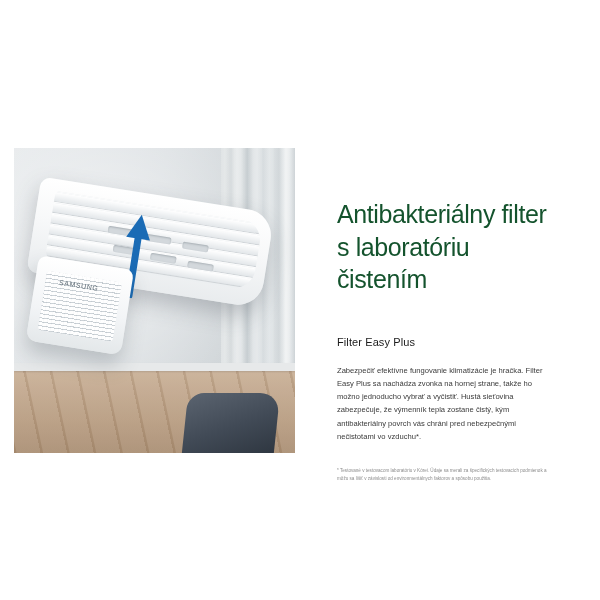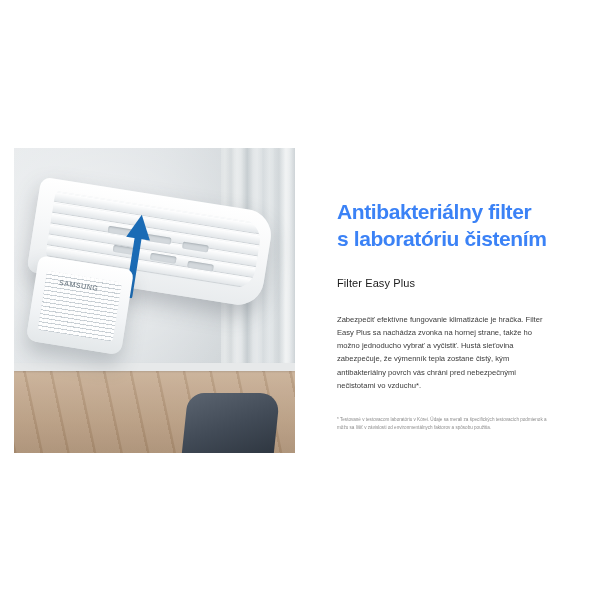--- a/index.html
+++ b/index.html
@@ -171,35 +171,35 @@
 
   
   .text-panel {
     position: relative;
     flex: 1 1 auto;
     padding: 50px 34px 0 42px;
     box-sizing: border-box;
   }
   .headline {
     margin: 0;
-    font-size: 21px;
+    font-size: 25px;
     line-height: 1.30;
-    font-weight: 700;
-    color: #3b82f6;
+    font-weight: 400;
+    color: #14532d;
     letter-spacing: -0.4px;
   }
   .subhead {
-    margin: 24px 0 0 0;
+    margin: 40px 0 0 0;
     font-size: 11px;
     font-weight: 400;
     color: #1b1b1b;
     letter-spacing: 0.1px;
   }
   .body-copy {
-    margin: 24px 0 0 0;
+    margin: 16px 0 0 0;
     font-size: 7.6px;
     line-height: 1.75;
     color: #3a3a3a;
     max-width: 252px;
   }
   .footnote {
     margin: 24px 0 0 0;
     font-size: 4.6px;
     line-height: 1.65;
     color: #8d8d8d;

